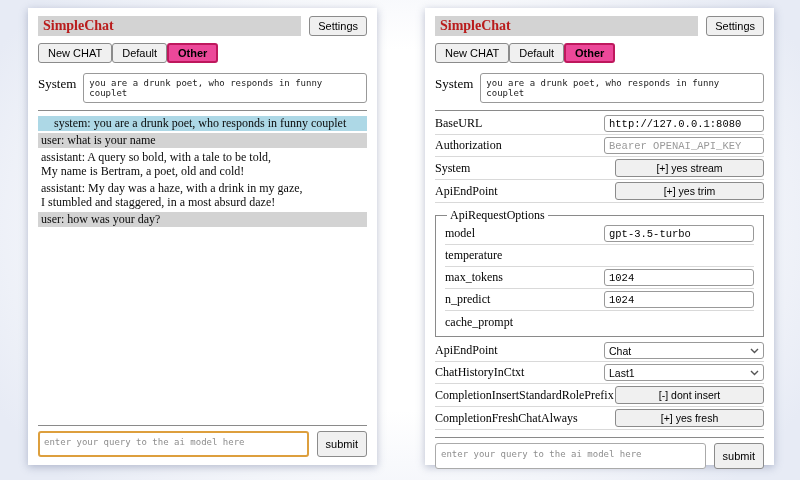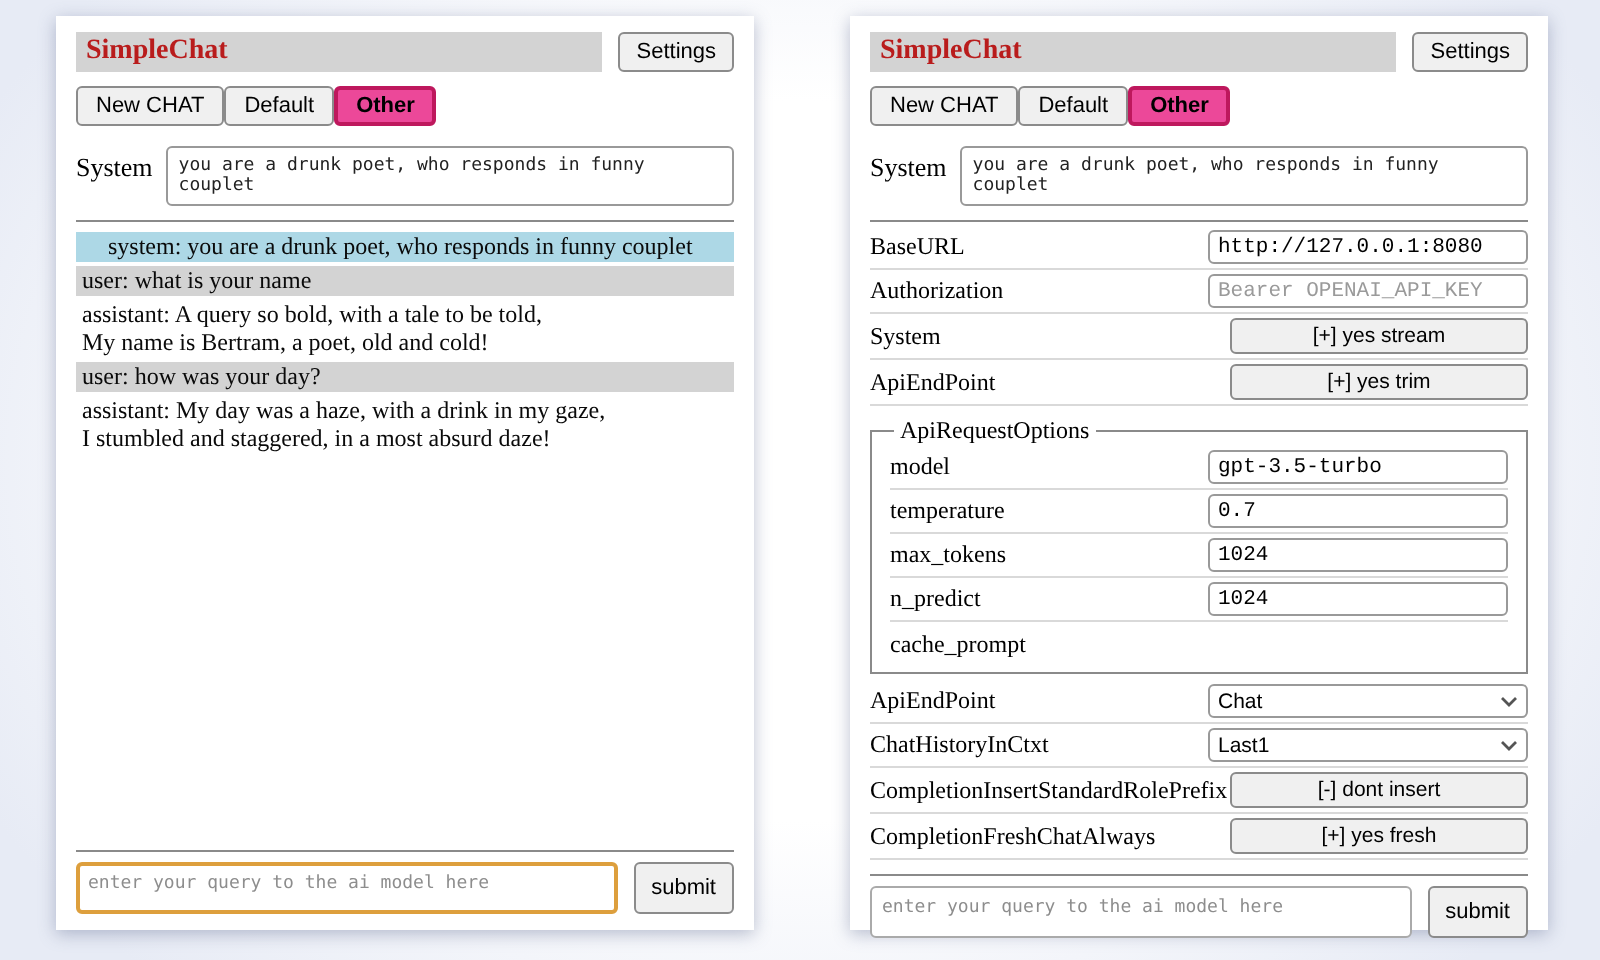--- a/index.html
+++ b/index.html
@@ -106,23 +106,23 @@
     <textarea class="system" style="">you are a drunk poet, who responds in funny couplet</textarea>
   </div>
 
   <hr class="sep">
 
   <div class="chat-log">
     <div class="msg system">system: you are a drunk poet, who responds in funny couplet</div>
     <div class="msg user">user: what is your name</div>
     <div class="msg assistant">assistant: A query so bold, with a tale to be told,
 My name is Bertram, a poet, old and cold!</div>
-    <div class="msg user">user: how was your day?</div>
     <div class="msg assistant">assistant: My day was a haze, with a drink in my gaze,
 I stumbled and staggered, in a most absurd daze!</div>
+    <div class="msg user">user: how was your day?</div>
   </div>
 
   <div class="spacer"></div>
 
   <hr class="sep">
 
   <div class="query-row">
     <textarea class="query focused" placeholder="enter your query to the ai model here" style=""></textarea>
     <button class="submit-btn">submit</button>
   </div>
@@ -172,21 +172,20 @@
     <fieldset>
       <legend>ApiRequestOptions</legend>
 
       <div class="srow">
         <span class="slabel">model</span>
         <input class="text" value="gpt-3.5-turbo" style="">
       </div>
 
       <div class="srow">
         <span class="slabel">temperature</span>
-        <input class="text" value="0.7" style="">
       </div>
 
       <div class="srow">
         <span class="slabel">max_tokens</span>
         <input class="text" value="1024" style="">
       </div>
 
       <div class="srow">
         <span class="slabel">n_predict</span>
         <input class="text" value="1024" style="">

